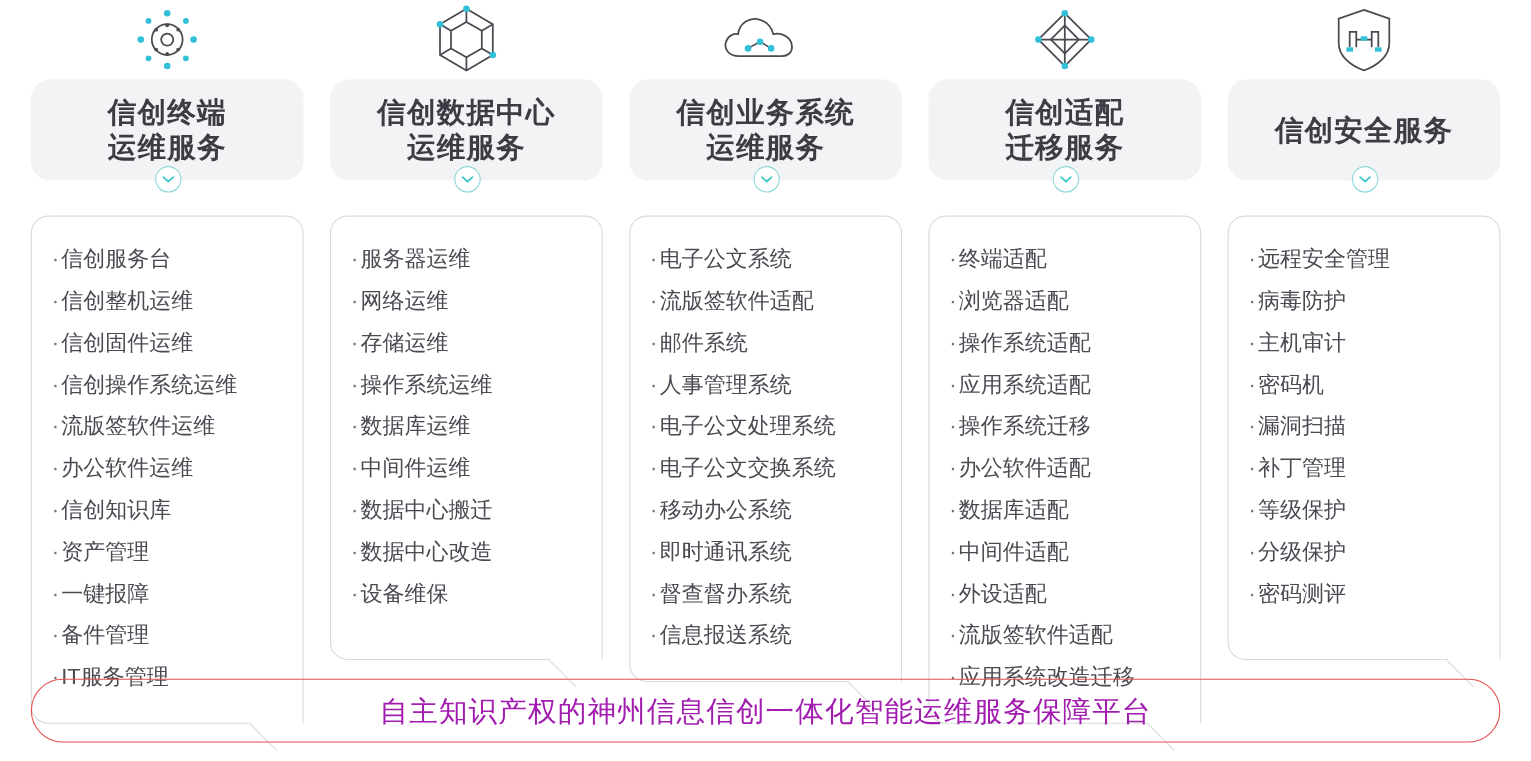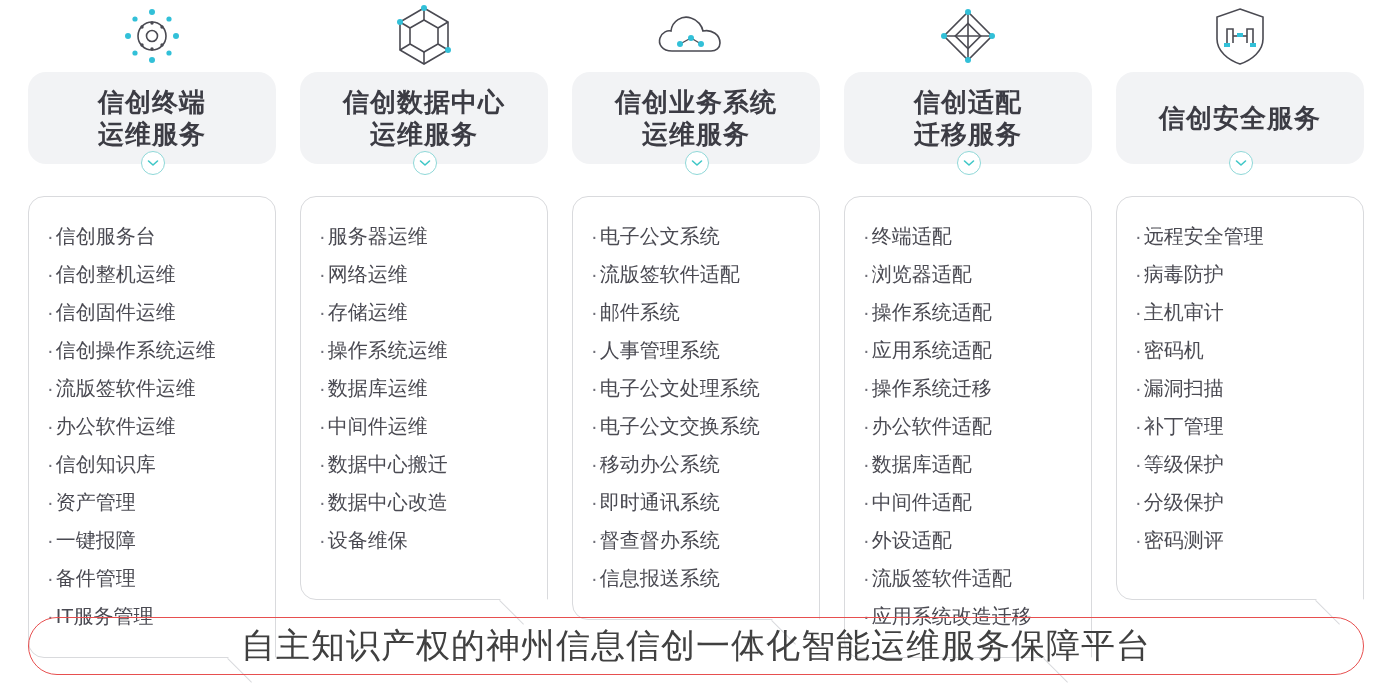--- a/index.html
+++ b/index.html
@@ -129,22 +129,22 @@
     width: 1336px;
     height: 58px;
     box-sizing: border-box;
     border: 1px solid #e74f4f;
     border-radius: 29px;
     display: flex;
     align-items: center;
     justify-content: center;
   }
   .footer .text {
-    color: #404040;
-    font-size: 34px;
+    color: #a21caf;
+    font-size: 26px;
     letter-spacing: 1px;
   }
 </style>
 </head>
 <body>
 
 <div class="board">
 
   <div class="columns">
 

